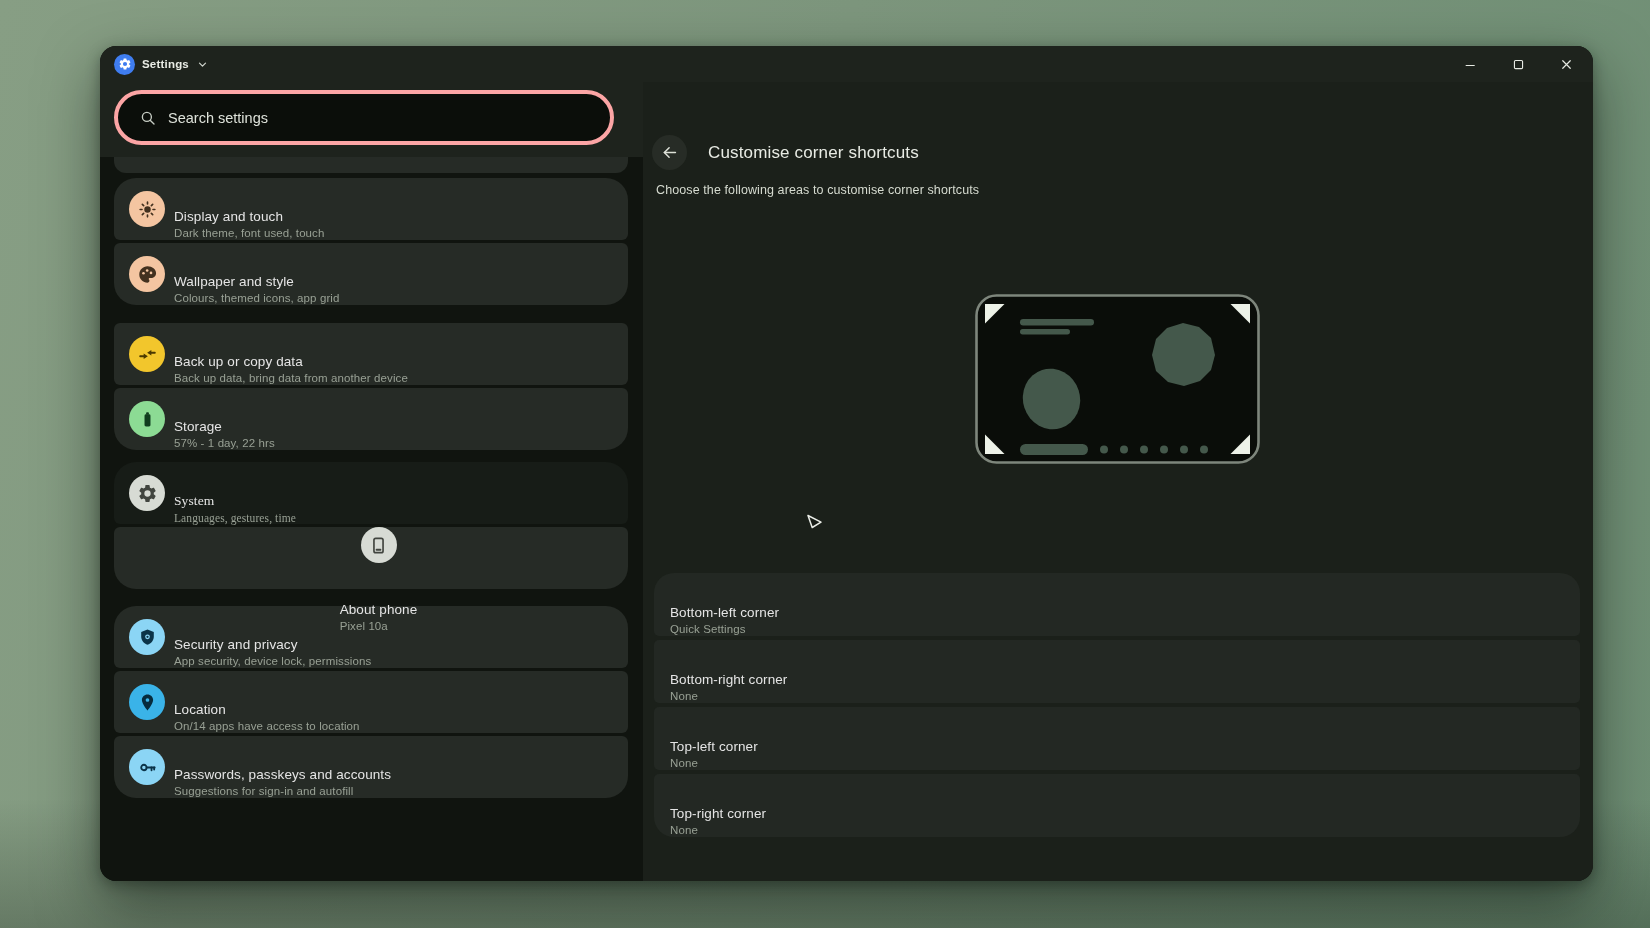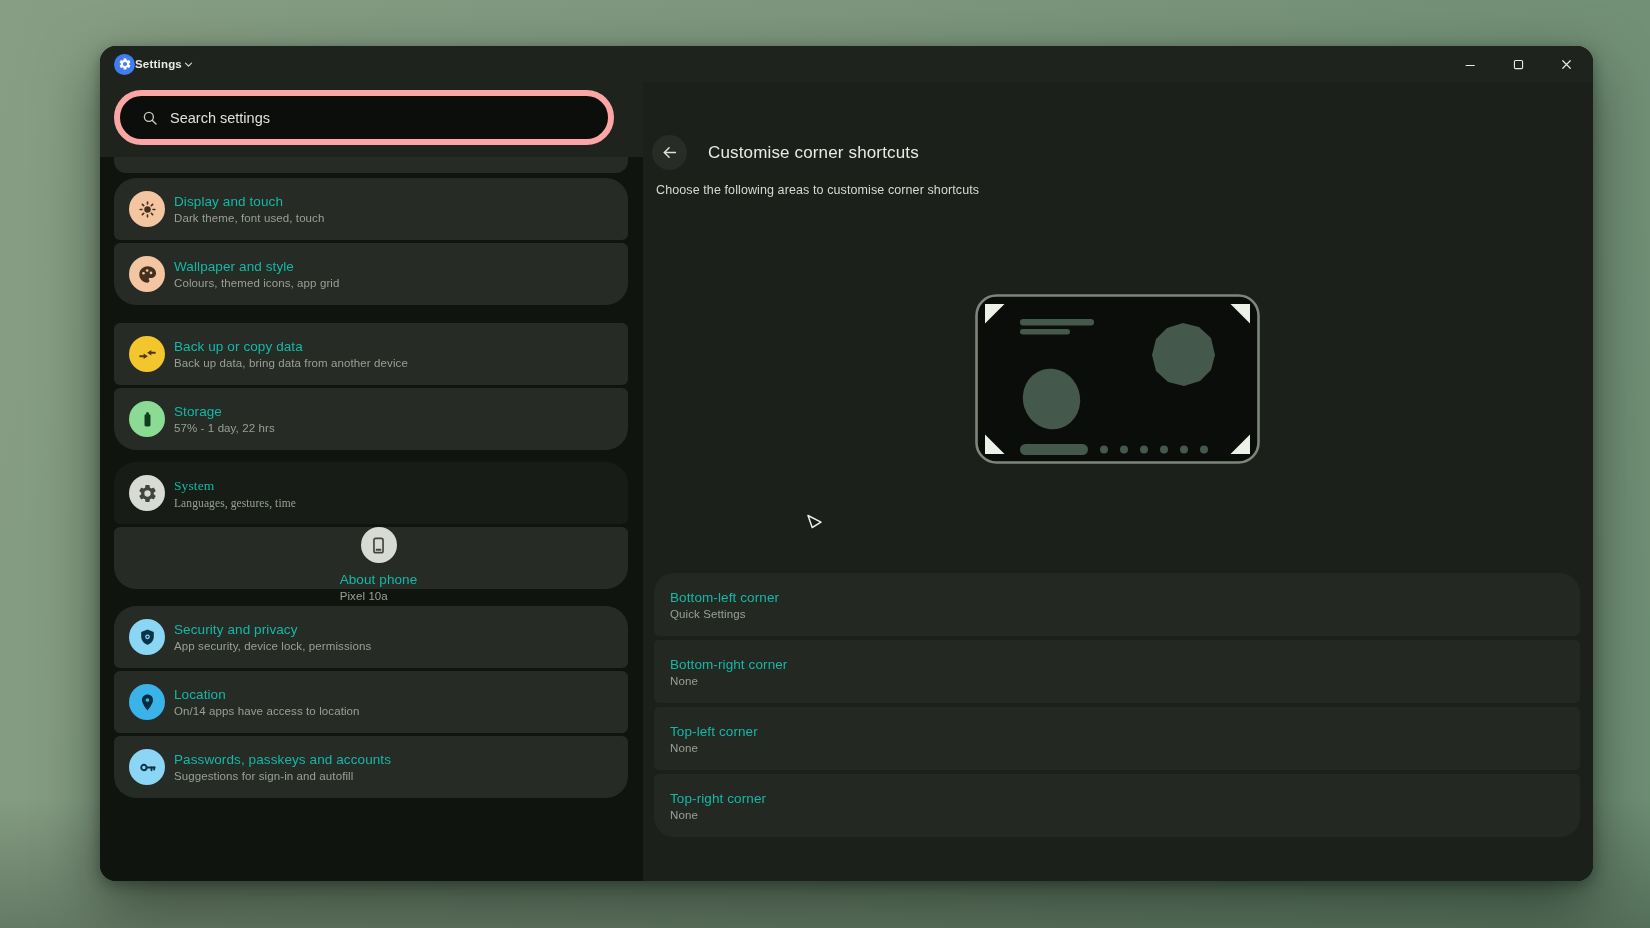--- a/index.html
+++ b/index.html
@@ -20,41 +20,41 @@
 1813; background-color:#141813;
     border-radius:16px; overflow:hidden;
     box-shadow:0 24px 60px rgba(10,18,12,.5), 0 4px 14px rgba(10,18,12,.35);
     z-index:2;
   }
   
   .titlebar{
     height:36px; background:#1e231d; display:flex; align-items:center;
     padding:0 17px 0 14px;
   }
-  .app-chip{ display:flex; align-items:center; cursor:default;justify-content:space-between; }
+  .app-chip{ display:flex; align-items:center; gap:7px; cursor:default;justify-content:space-between; }
   .app-icon{
     width:21px; height:21px; border-radius:50%; background:#3f7df0;
     display:flex; align-items:center; justify-content:center; color:#fff;
   }
   .app-icon svg{ width:14px; height:14px; }
   .app-title{ color:#e9ece5; font-size:11.5px; font-weight:bold; letter-spacing:.2px; }
   .chev{ width:13px; height:13px; color:#cdd2ca; }
   .tb-spacer{ flex:1; }
   .win-controls{ display:flex; align-items:center; gap:28px; }
   .win-btn{
     width:20px; height:20px; background:none; border:none; color:#e6e9e2;
     display:flex; align-items:center; justify-content:center; cursor:pointer;
   }
   .win-btn svg{ width:15px; height:15px; }
   
   .winbody{ display:flex; height:799px; }
   .sidebar{ width:543px; background:#10140f; display:flex; flex-direction:column; }
   .search-block{ height:75px; background:#1e231d; display:flex; align-items:center; padding:0 29px 4px 14px; }
   .search-pill{
-    flex:1; height:55px; background:#0b0e0a; border:6px solid #fca5a5;
+    flex:1; height:55px; background:#0b0e0a; border:4px solid #fca5a5;
     border-radius:28px; display:flex; align-items:center; padding:0 18px 0 21px; gap:11px;
   }
   .search-pill svg{ width:18px; height:18px; flex:none; }
   .search-pill input{
     flex:1; background:transparent; border:none; outline:none;
     color:#e6e9e2; font-size:14.5px; font-family:inherit;
   }
   .search-pill input::placeholder{ color:#dee2da; opacity:1; }
   .nav-list{ flex:1; padding:0 15px 0 14px; overflow:hidden; }
   .nav-strip{ height:16px; background:#262b26; border-radius:0 0 12px 12px; margin-bottom:5px; }
@@ -69,21 +69,21 @@
   .nav-card.mb-md{ margin-bottom:12px; }
   .nav-card.mb-sm2{ margin-bottom:17px;flex-direction:column; }
   .icon-circle{
     width:36px; height:36px; border-radius:50%; flex:none;
     background:var(--accent,#d7dbd4);
     display:flex; align-items:center; justify-content:center;
   }
   .icon-circle svg{ width:21px; height:21px; }
   .accent{ fill:var(--accent,#d7dbd4); }
   .texts{ display:flex; flex-direction:column; gap:3px; min-width:0; }
-  .t{ color:#14b8a6; font-size:13.5px; font-weight:500; letter-spacing:.1px; }
+  .t{ color:#e5e5e5; font-size:13.5px; font-weight:500; letter-spacing:.1px;margin-top:30px; }
   .s{ color:#98a094; font-size:11.5px; letter-spacing:.1px; }
   
   .main{ flex:1; background:#1b201a; position:relative; }
   .back-btn{
     position:absolute; left:9px; top:53px; width:35px; height:35px;
     border-radius:50%; border:none; background:#272c26; cursor:pointer;
     display:flex; align-items:center; justify-content:center;
   }
   .back-btn svg{ width:19px; height:19px; }
   .page-title{

